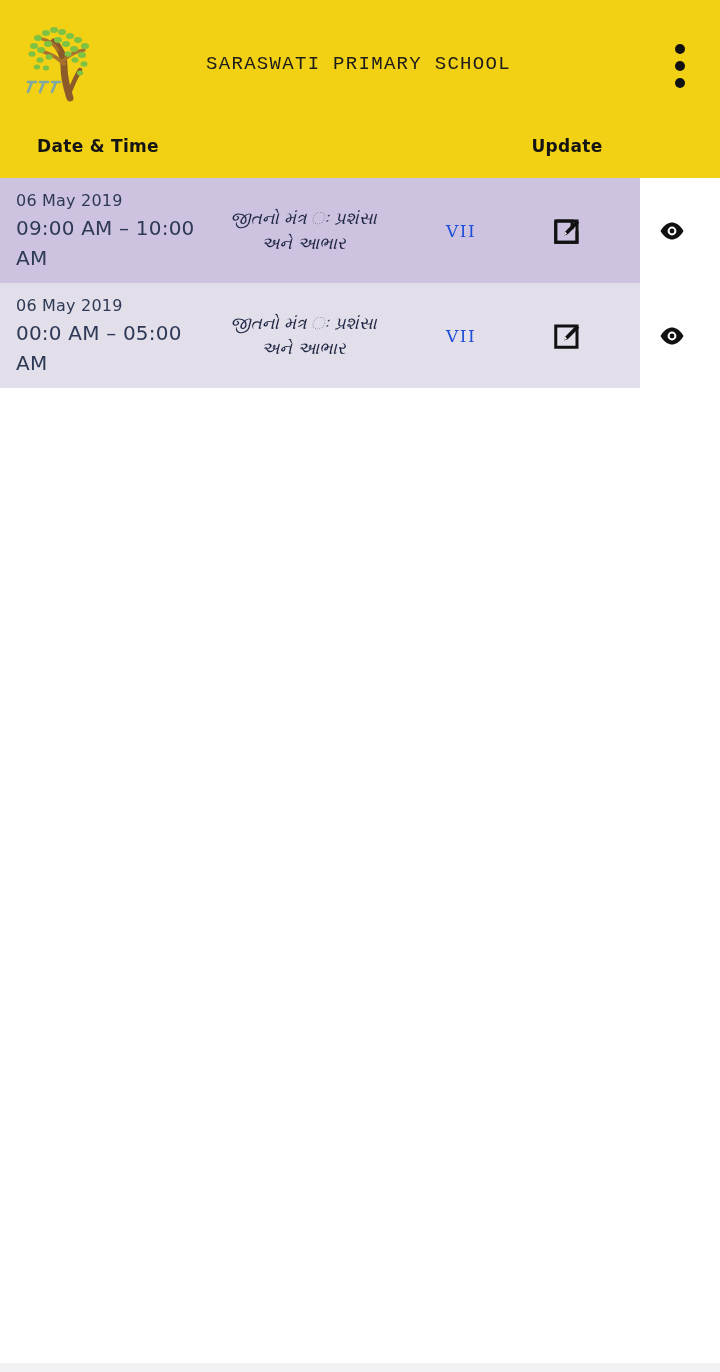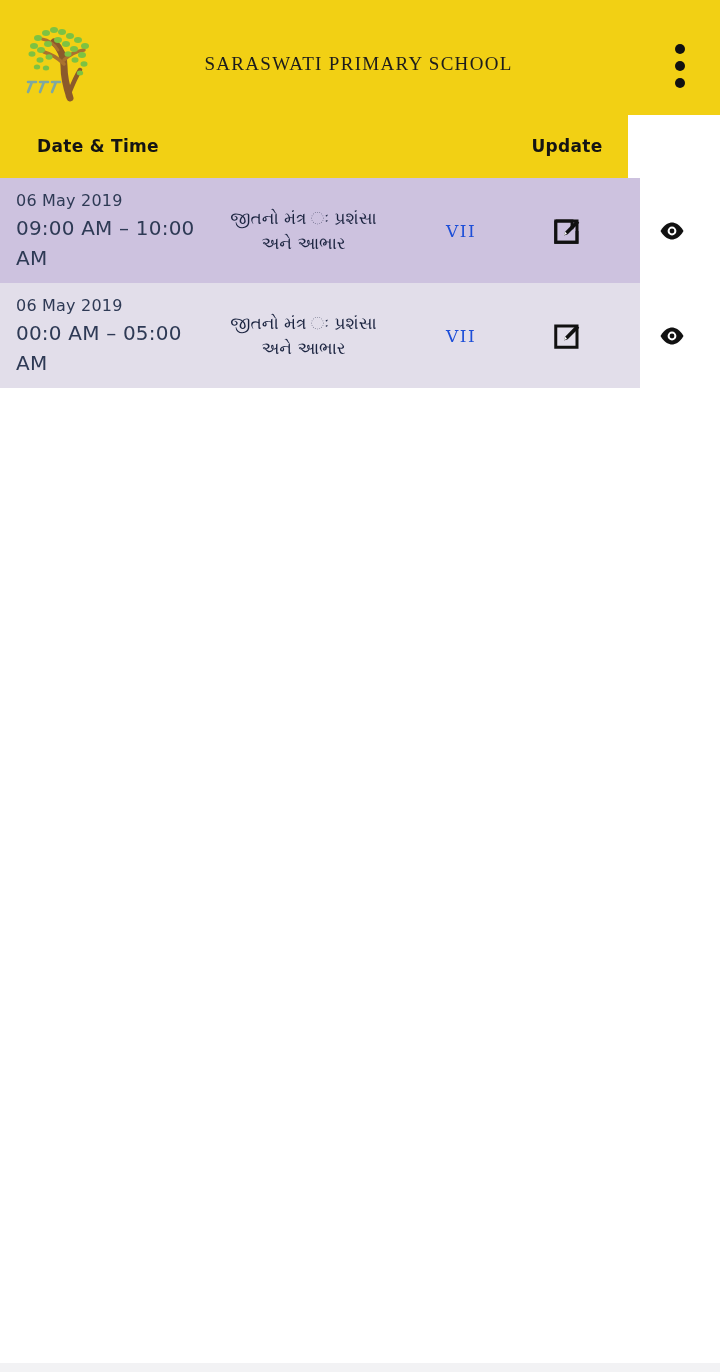--- a/index.html
+++ b/index.html
@@ -64,21 +64,21 @@
     position:absolute;
     left:0; top:0;
     width:717px;
     height:103px;
     display:flex;
     align-items:center;
     justify-content:center;
     font-size:19px;
     letter-spacing:1.3px;
     color:#1c1c1c;
-    font-family:Liberation Serif, serif;
+    font-family:Liberation Mono, monospace;
     font-weight:400;
     pointer-events:none;
   }
 
   .overflow-menu {
     position:absolute;
     right:18px; top:26px;
     width:44px; height:56px;
     display:flex;
     flex-direction:column;
@@ -90,21 +90,21 @@
   .overflow-menu .dot {
     width:10px; height:10px;
     border-radius:50%;
     background:#111111;
   }
 
   
   .table-head {
     position:absolute;
     top:115px; left:0;
-    width:628px;
+    width:720px;
     height:63px;
     background:#F2D014;
   }
   .th {
     position:absolute;
     top:0;
     height:63px;
     display:flex;
     align-items:center;
     justify-content:center;
@@ -164,20 +164,21 @@
     color:#2E3A55;
     letter-spacing:.2px;
     line-height:1.5;
     text-align:left;
   }
   .topic-text {
     font-size:17px;
     color:#1b2440;
     line-height:1.45;
     padding:0 6px;
+    font-style:italic;
   }
   .std-text {
     font-size:17px;
     color:#1d4ed8;
     letter-spacing:1.5px;
     font-family:"DejaVu Serif", serif;
   }
 
   .icon-btn {
     width:40px; height:40px;

